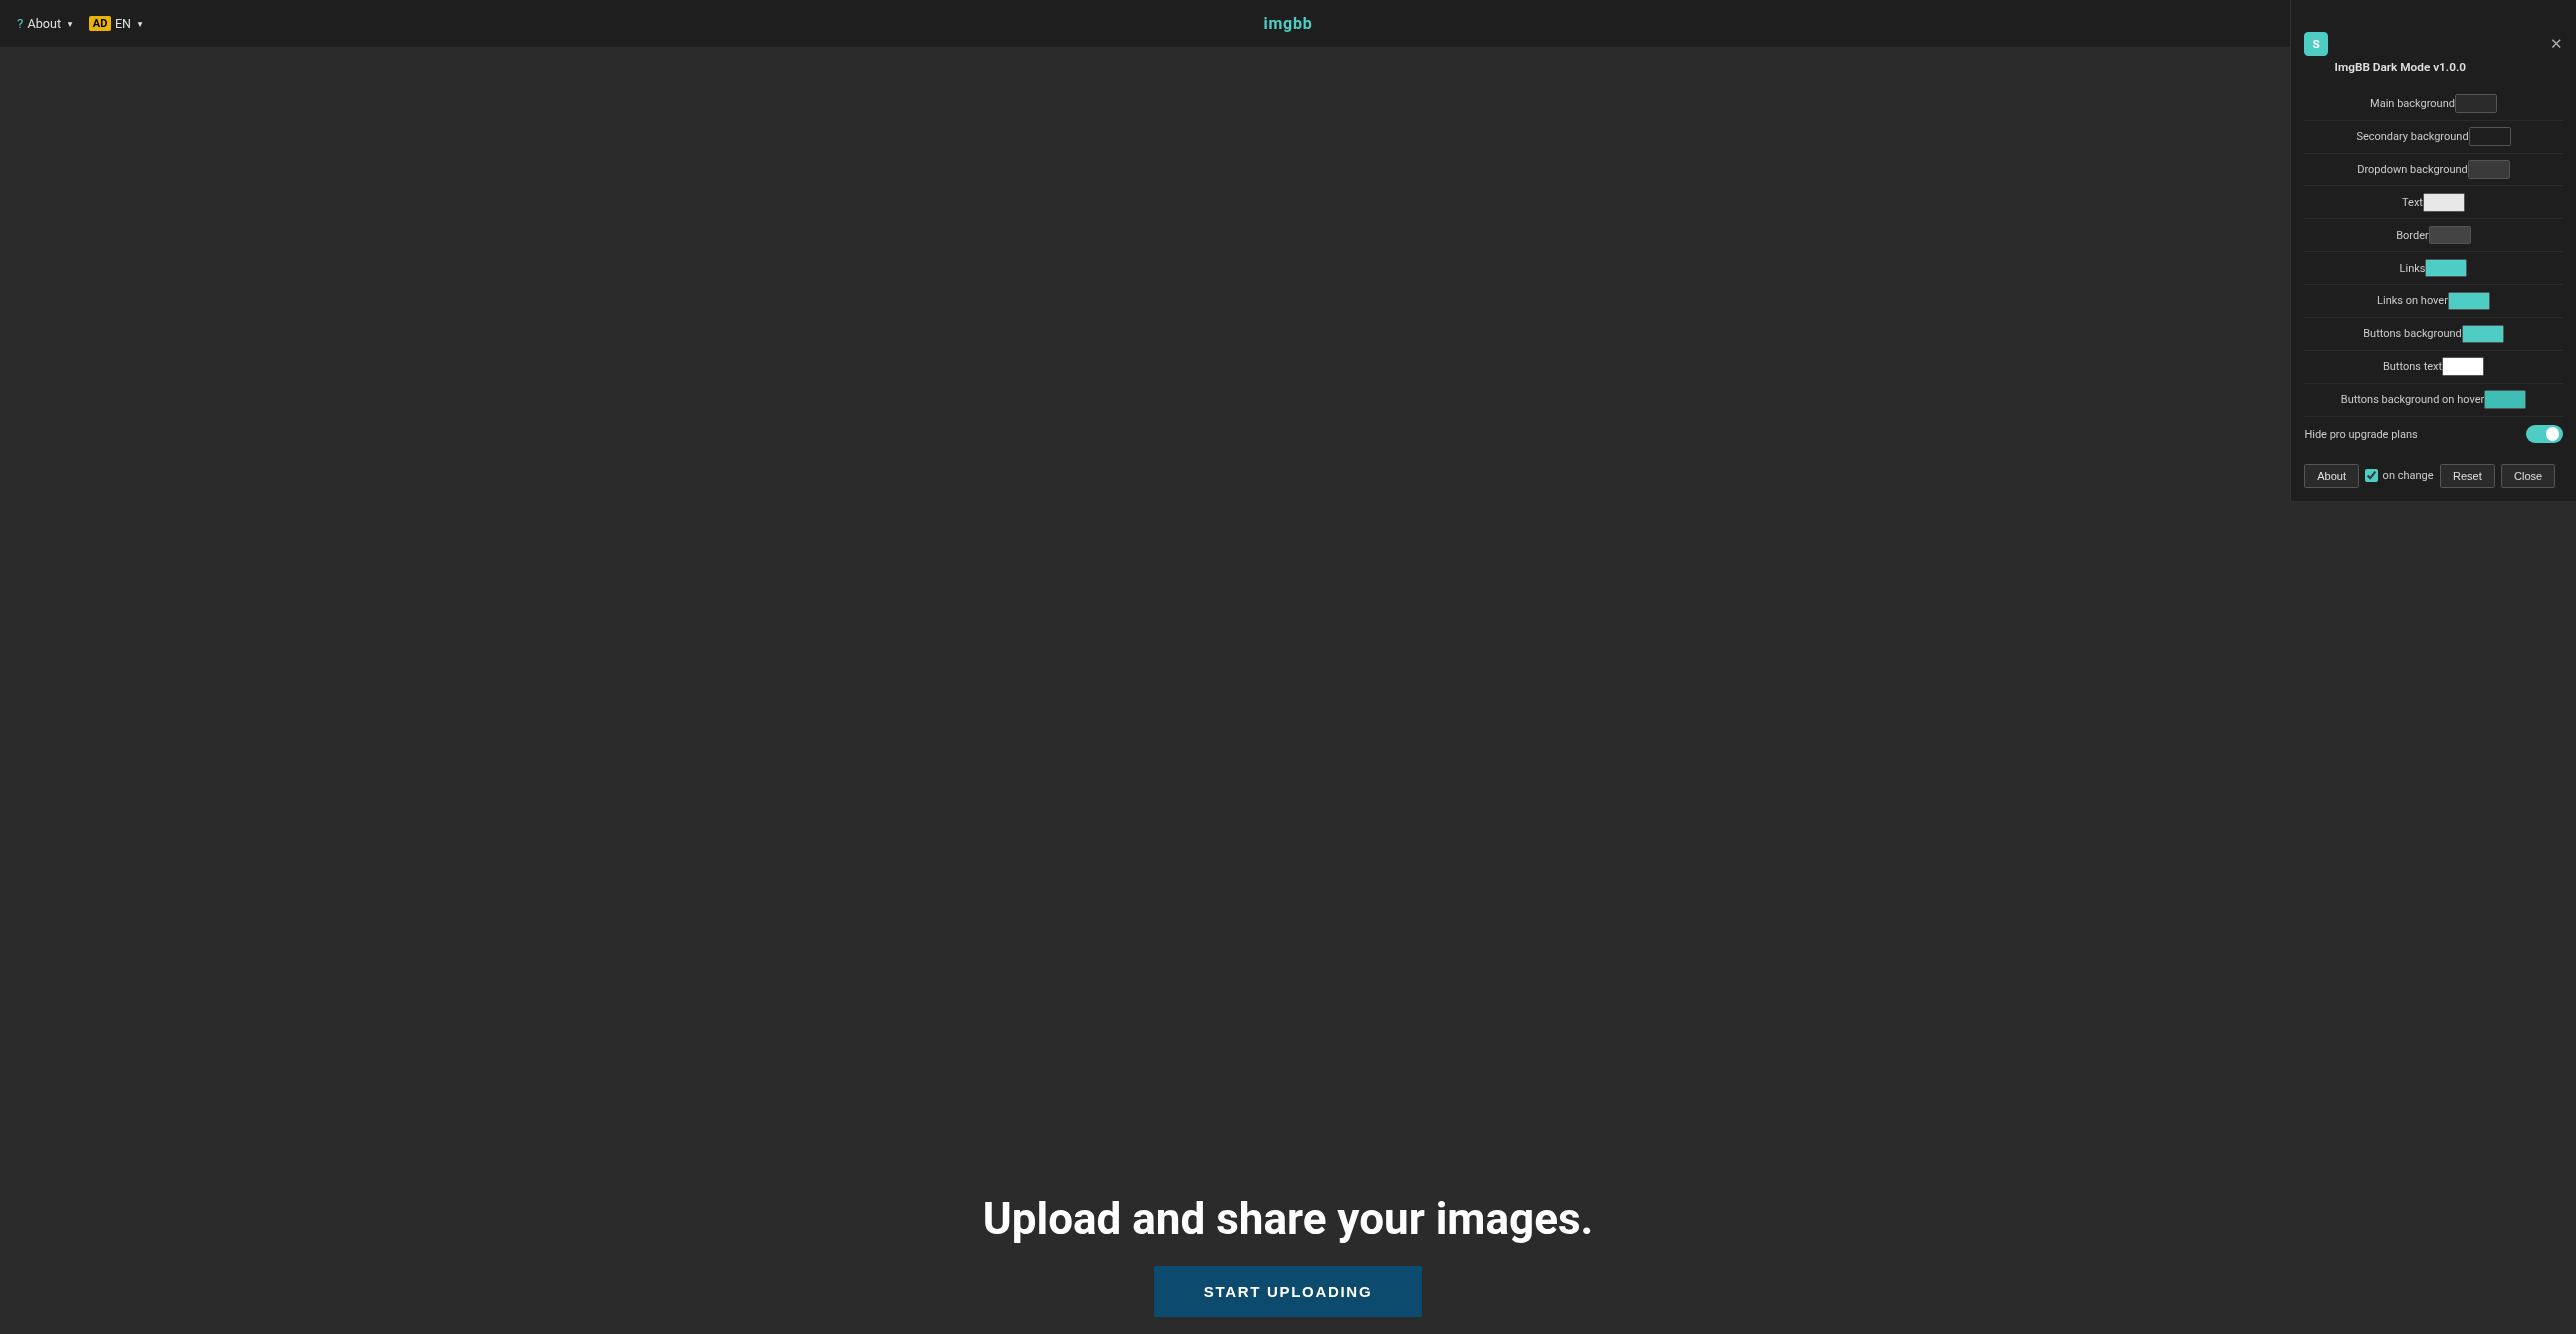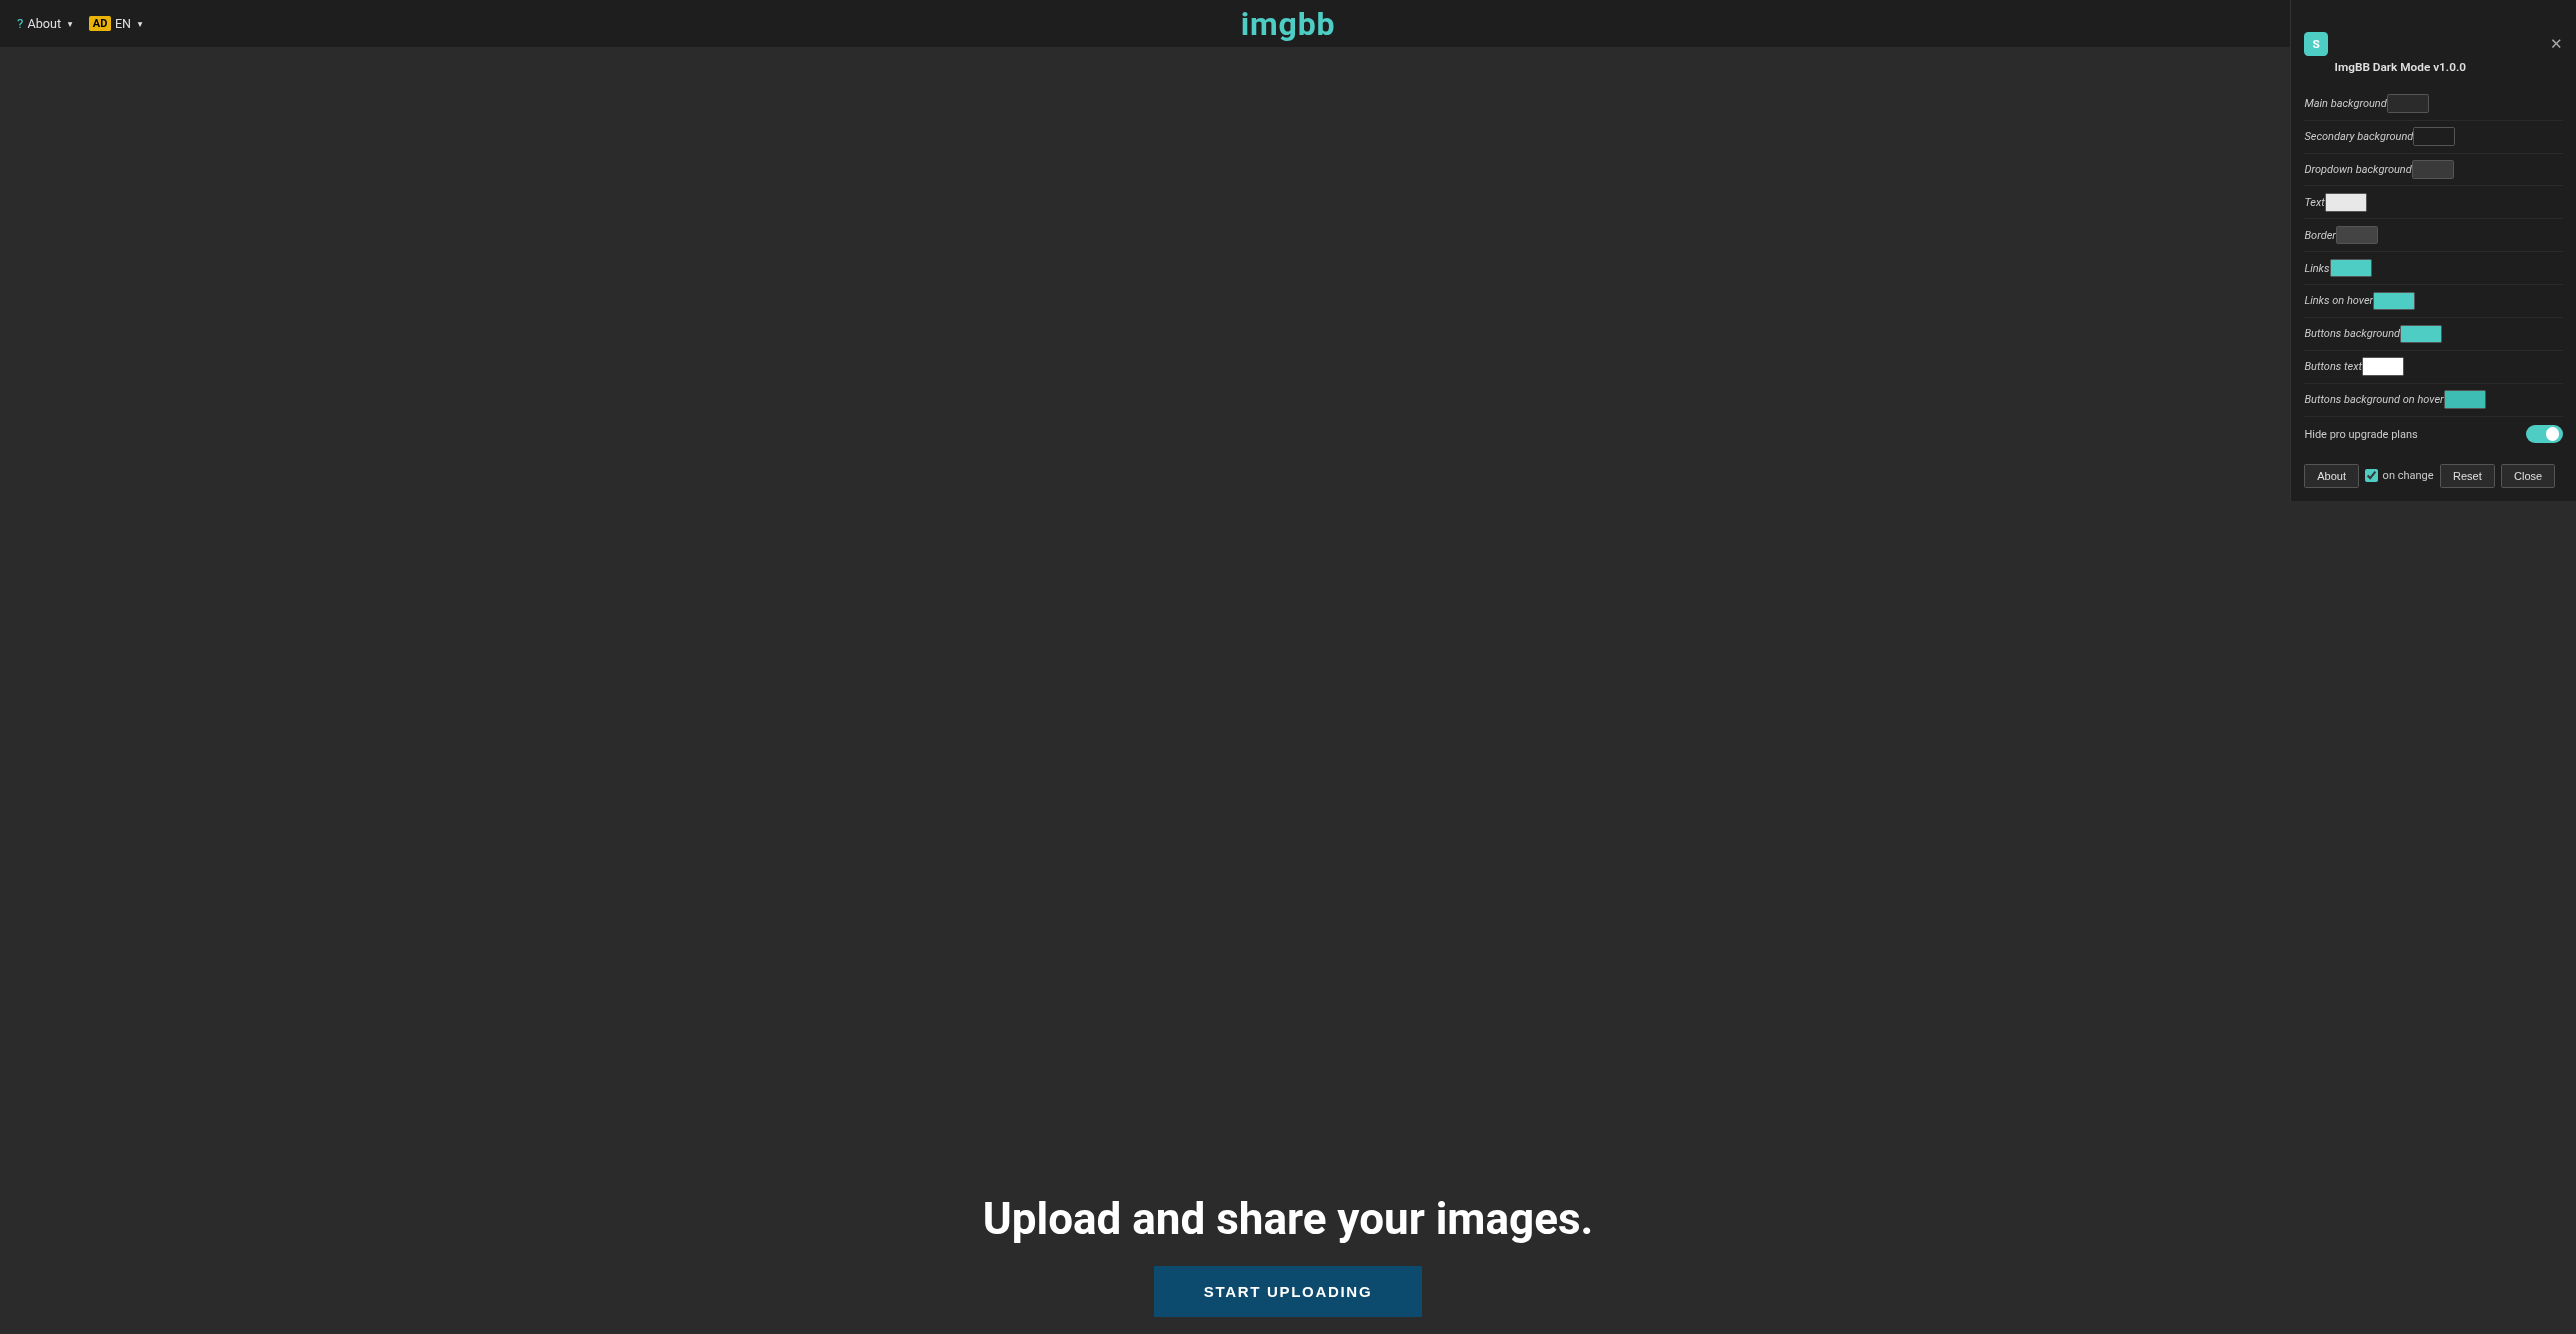--- a/index.html
+++ b/index.html
@@ -41,21 +41,21 @@
       align-items: center;
       gap: 4.2px;
       color: #e0e0e0;
       font-size: 12.6px;
       cursor: pointer;
     }
     .header-logo {
       position: absolute;
       left: 50%;
       transform: translateX(-50%);
-      font-size: 32px;
+      font-size: 16px;
       font-weight: bold;
       color: #4ecdc4;
       letter-spacing: 0.8px;
     }
     .header-right {
       display: flex;
       align-items: center;
       gap: 8.4px;
     }
     .header-upload-btn {
@@ -170,24 +170,23 @@
       cursor: pointer;
       background: none;
       border: none;
       line-height: 1;
     }
 
     
     .color-row {
       display: flex;
       align-items: center;
-      justify-content: flex-start;
+      justify-content: center;
       padding: 6.7px 0;
       border-bottom: 0.8px solid #2a2a2a;
-      font-style: italic;
     }
     .color-label {
       font-size: 11px;
       color: #cccccc;
     }
     .color-swatch {
       width: 42px;
       height: 18.5px;
       border: 0.8px solid #555;
       border-radius: 1.7px;

